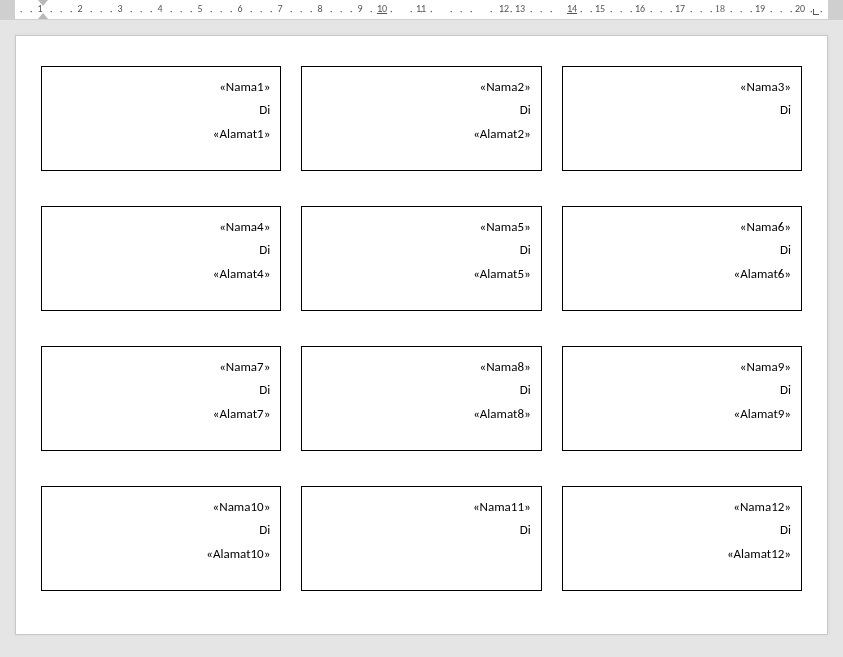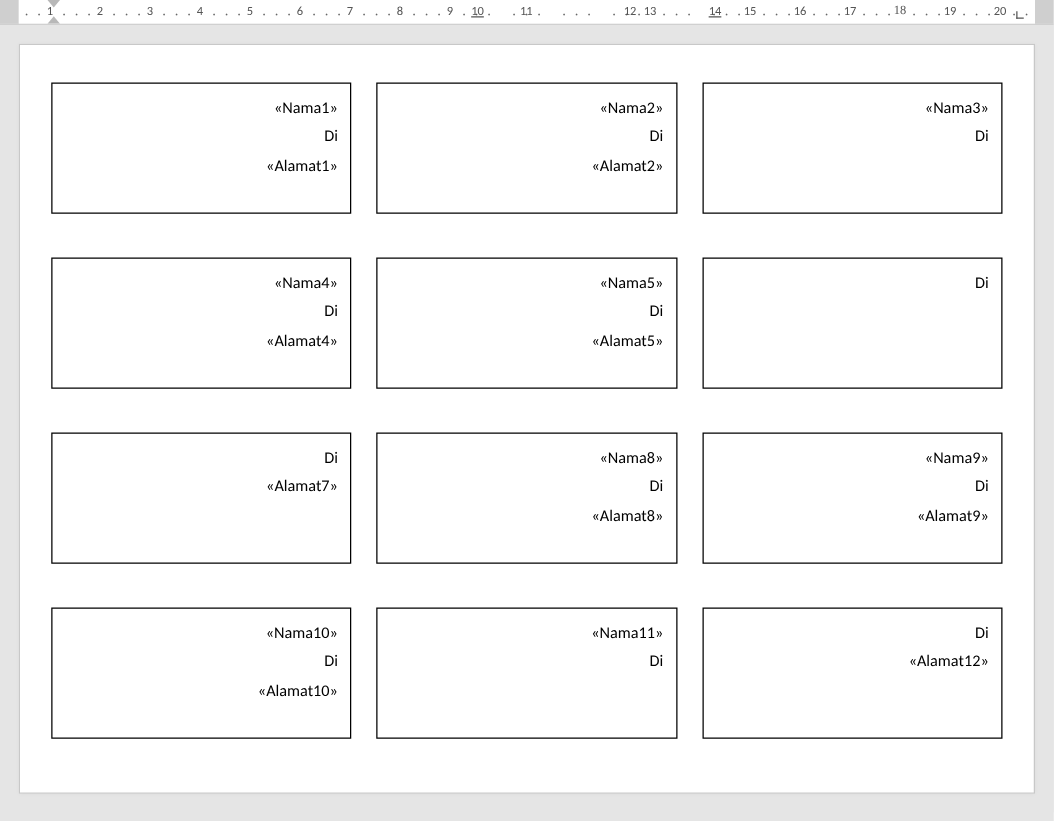--- a/index.html
+++ b/index.html
@@ -217,24 +217,27 @@
         <span class="field">«Nama4»</span>
         <span class="field">Di</span>
         <span class="field">«Alamat4»</span>
       </div>
       <div class="label">
         <span class="field">«Nama5»</span>
         <span class="field">Di</span>
         <span class="field">«Alamat5»</span>
       </div>
       <div class="label">
-        <span class="field">Di</span>
-      </div>
-
-      <div class="label">
+        <span class="field">«Nama6»</span>
+        <span class="field">Di</span>
+        <span class="field">«Alamat6»</span>
+      </div>
+
+      <div class="label">
+        <span class="field">«Nama7»</span>
         <span class="field">Di</span>
         <span class="field">«Alamat7»</span>
       </div>
       <div class="label">
         <span class="field">«Nama8»</span>
         <span class="field">Di</span>
         <span class="field">«Alamat8»</span>
       </div>
       <div class="label">
         <span class="field">«Nama9»</span>
@@ -245,19 +248,20 @@
       <div class="label">
         <span class="field">«Nama10»</span>
         <span class="field">Di</span>
         <span class="field">«Alamat10»</span>
       </div>
       <div class="label">
         <span class="field">«Nama11»</span>
         <span class="field">Di</span>
       </div>
       <div class="label">
+        <span class="field">«Nama12»</span>
         <span class="field">Di</span>
         <span class="field">«Alamat12»</span>
       </div>
 
     </div>
   </div>
 </div>
 
 </body></html>

